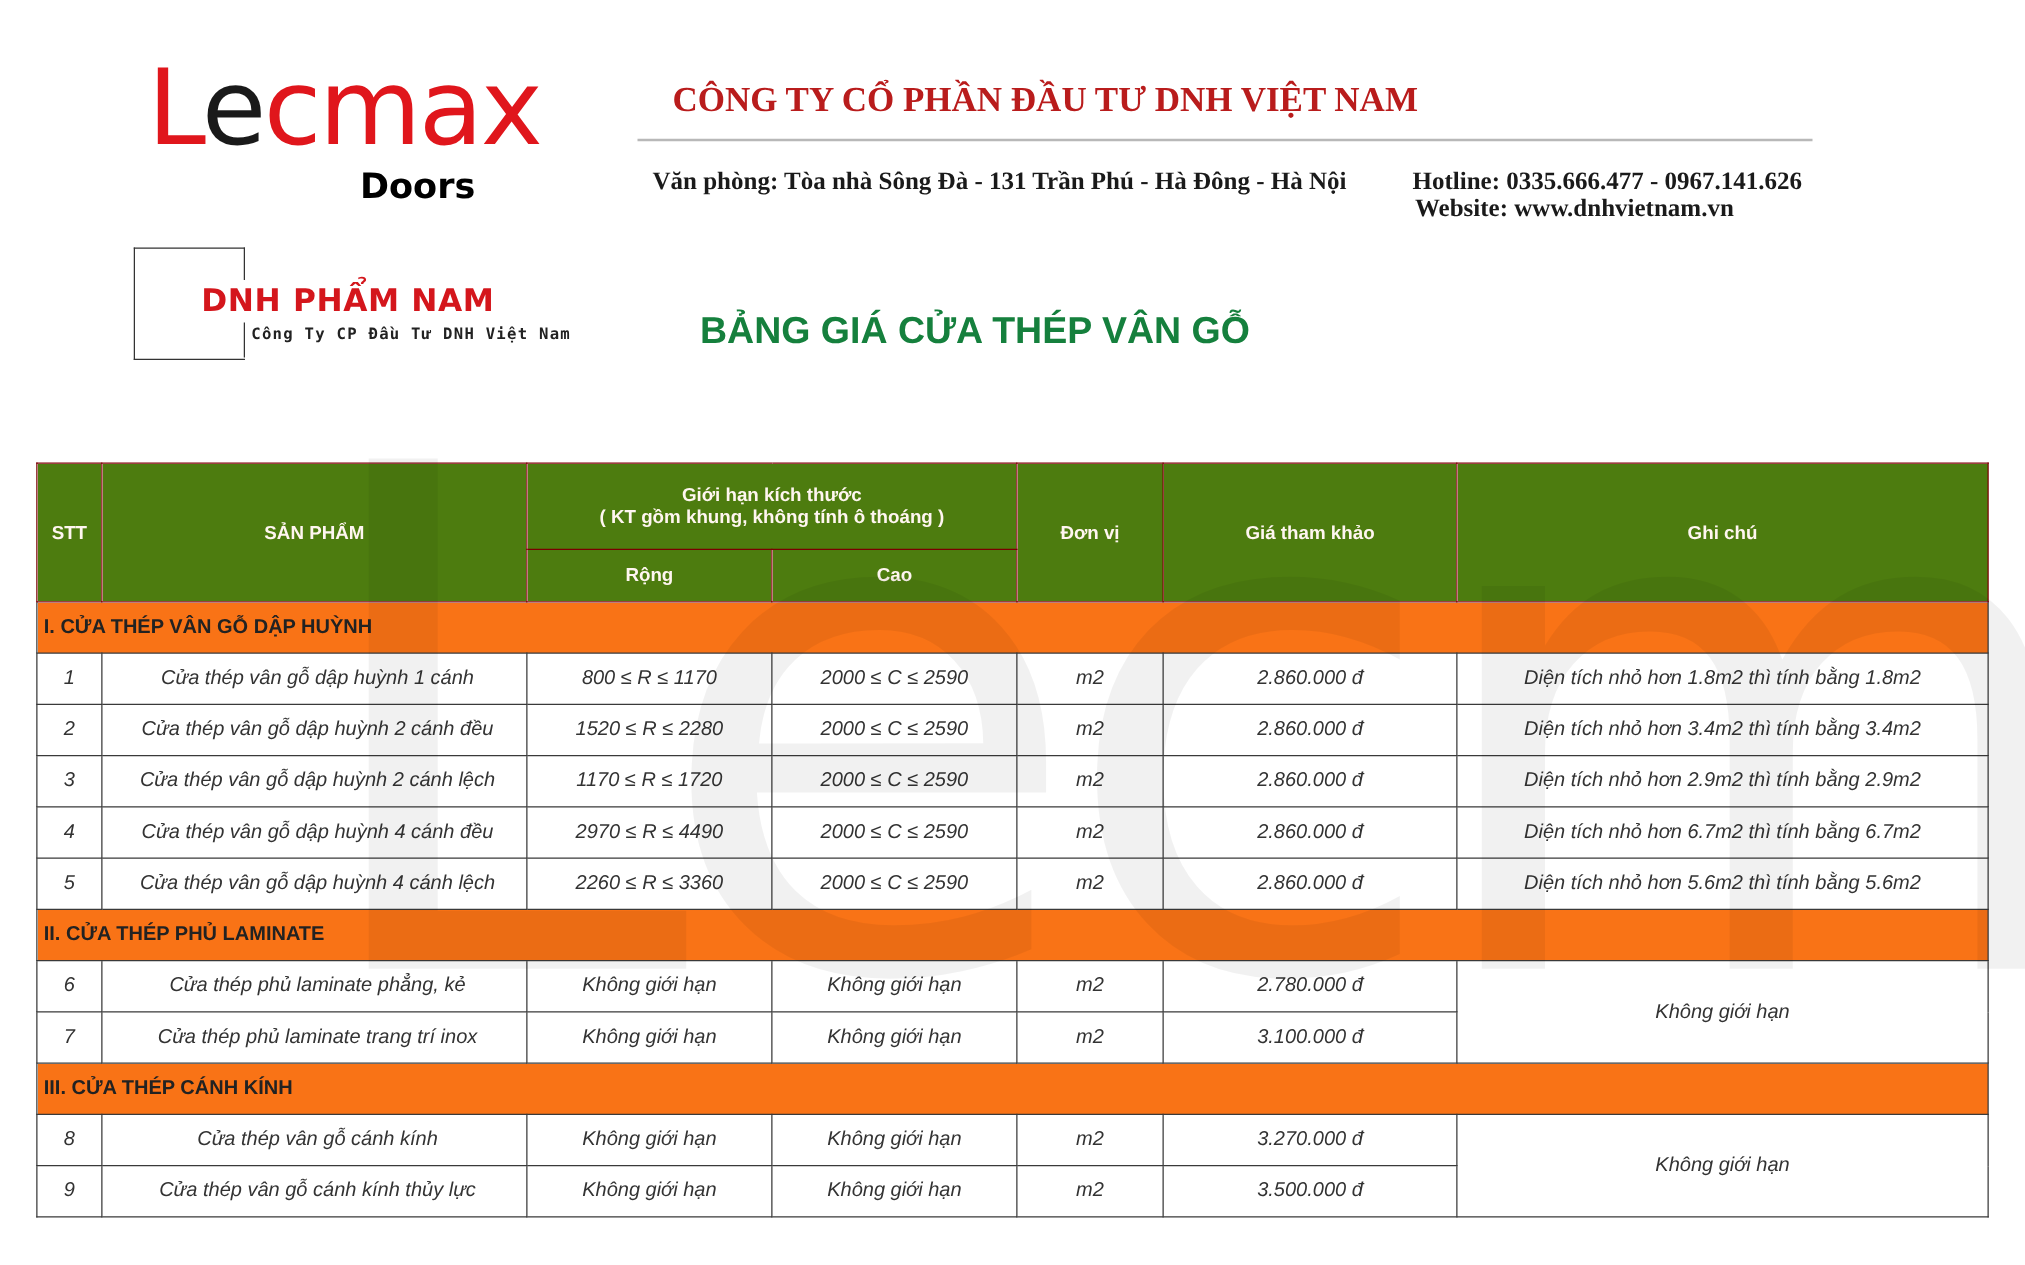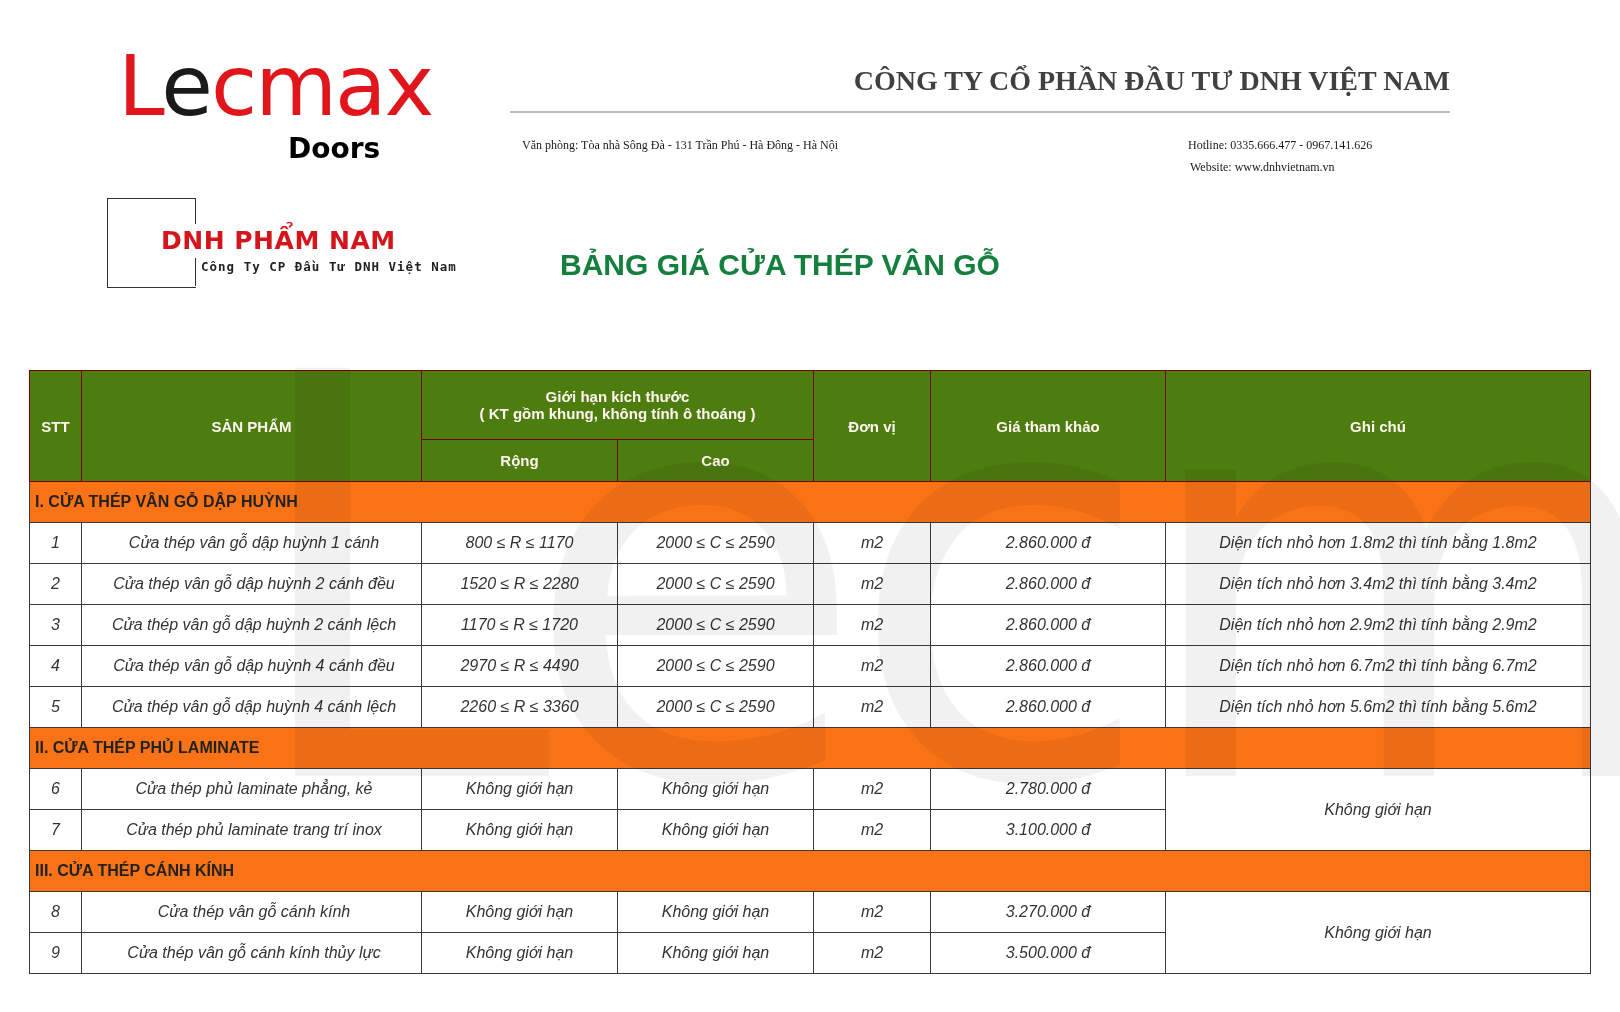--- a/index.html
+++ b/index.html
@@ -34,30 +34,30 @@
     left: 161px; top: 226px; font-family: "DejaVu Sans", sans-serif; font-weight: 700;
     font-size: 25px; color: #d4161c; letter-spacing: 0.5px;
   }
   .dnh-sub {
     left: 201px; top: 259px; font-family: "DejaVu Sans Mono", monospace; font-weight: 700;
     font-size: 12.5px; color: #222; letter-spacing: 1px;
   }
 
   
   .company {
-    left: 510px; width: 940px; top: 65px; text-align: right;
-    font-family: "Liberation Serif", serif; font-weight: 700; font-size: 28px; color: #404040;
+    left: 538px; width: 940px; top: 65px; text-align: left;
+    font-family: "Liberation Serif", serif; font-weight: 700; font-size: 28px; color: #b91c1c;
   }
   .hr { left: 510px; top: 111px; width: 940px; height: 2px; background: #b8b8b8; }
   .contact {
-    font-family: "Liberation Serif", serif; font-weight: 400; font-size: 12px; color: #1a1a1a;
+    font-family: "Liberation Serif", serif; font-weight: 700; font-size: 20px; color: #1a1a1a;
     line-height: 22px; white-space: nowrap;
   }
   .contact.left { left: 522px; top: 134px; }
-  .contact.right { left: 1188px; top: 134px; }
+  .contact.right { left: 1130px; top: 134px; }
 
   .doc-title {
     left: 560px; width: 500px; top: 248px; text-align: left;
     font-family: "Liberation Sans", sans-serif; font-weight: 700; font-size: 30px; color: #15803d;
   }
 
   
   .watermark {
     left: 240px; top: 330px; font-family: "DejaVu Sans", sans-serif; font-size: 560px;
     line-height: 0.9; color: rgba(0,0,0,0.055); letter-spacing: -20px; pointer-events: none;

